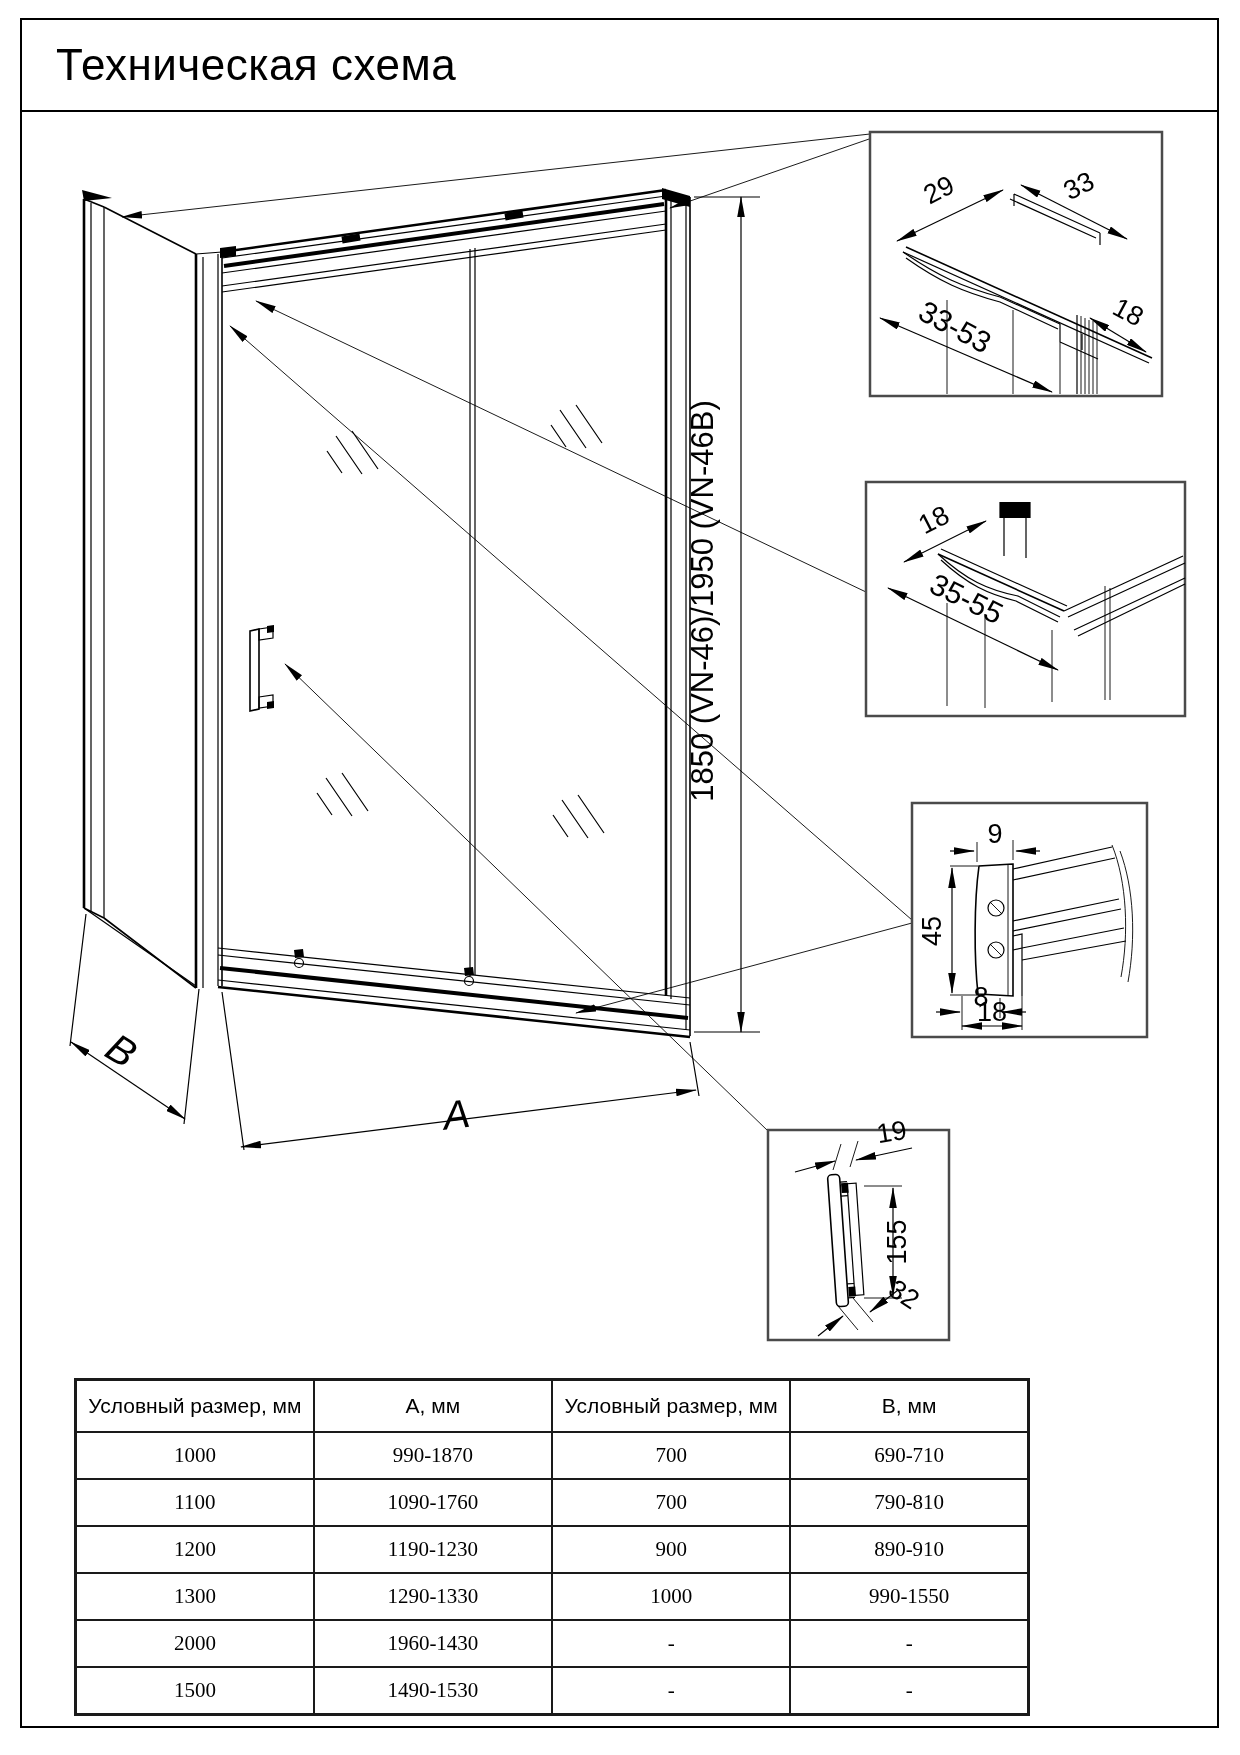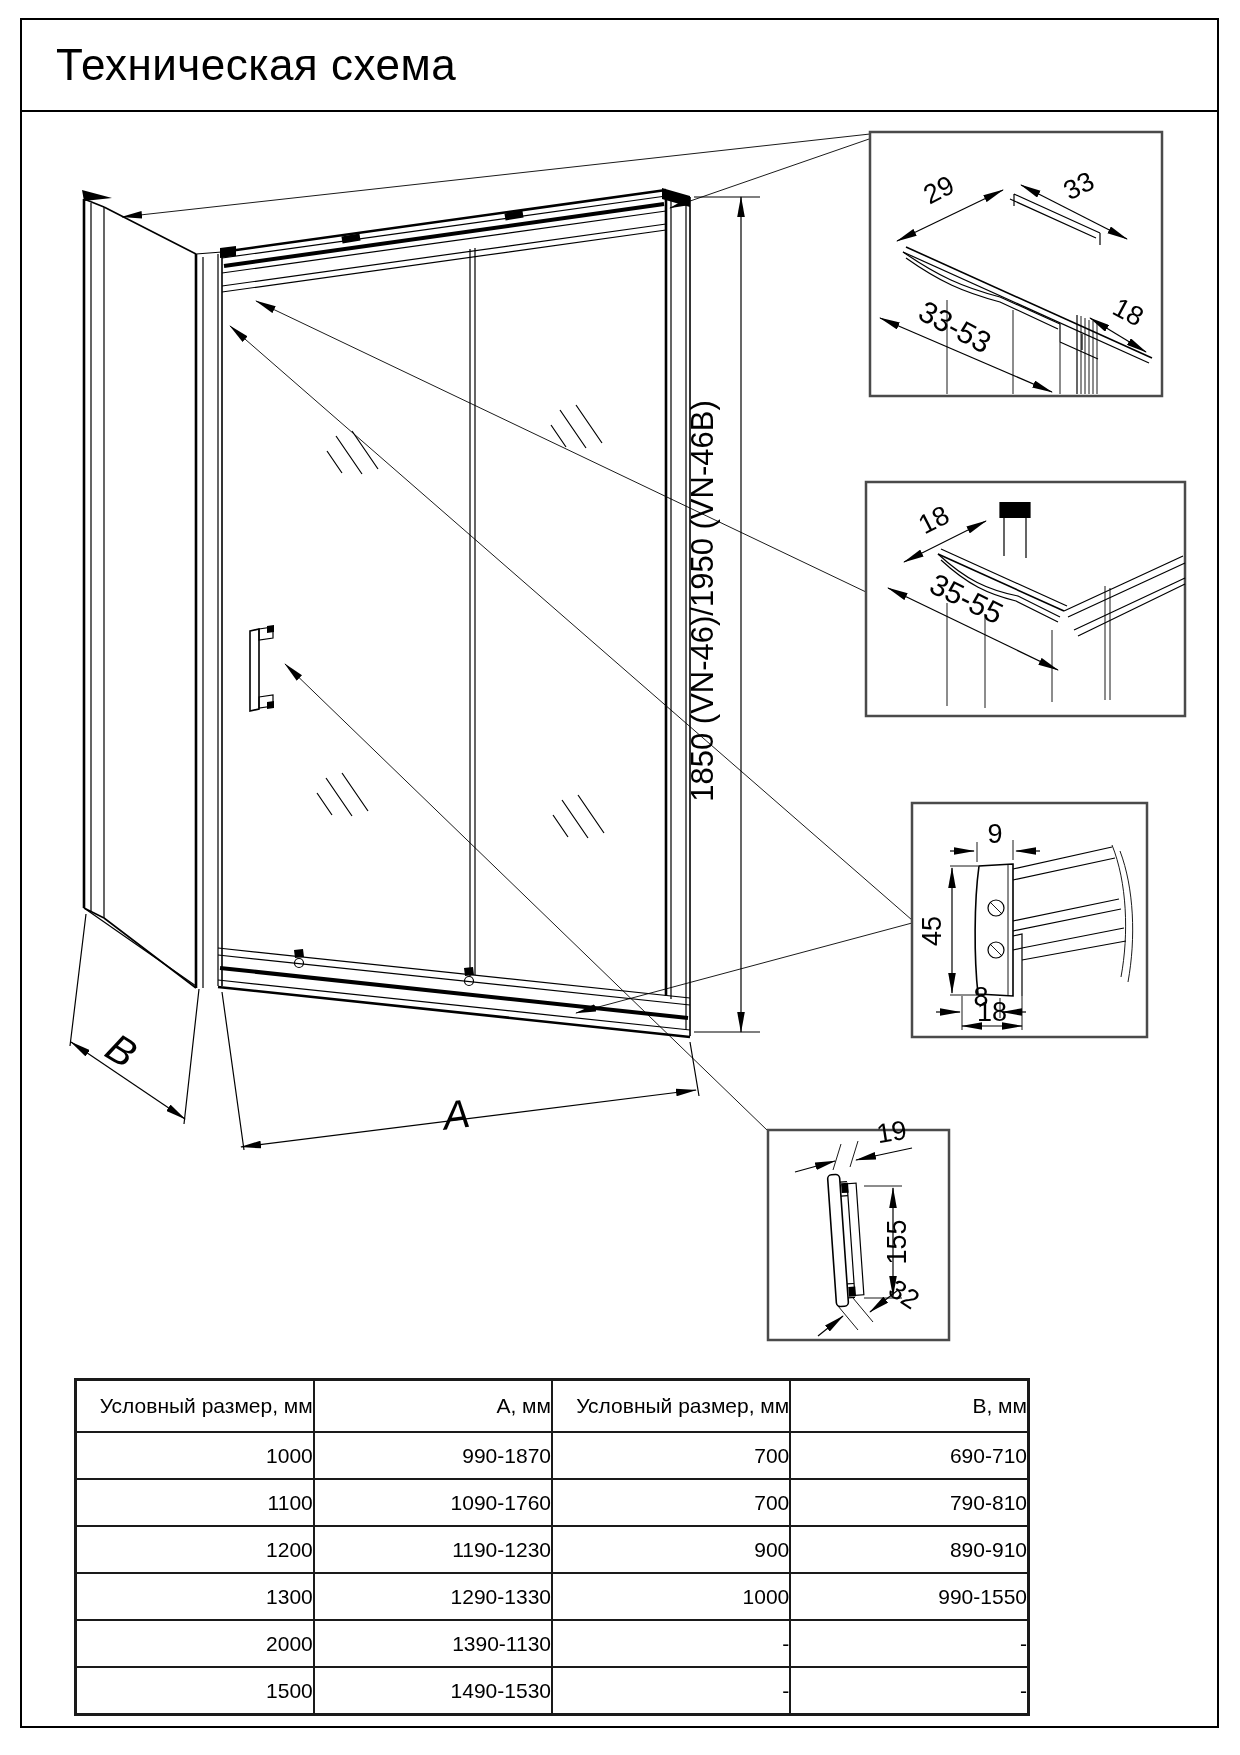--- a/index.html
+++ b/index.html
@@ -17,24 +17,24 @@
   .w25{stroke-width:2.6px;}
   .w4{stroke-width:4px;}
   .blk{fill:#000;stroke:none;}
   .clip{stroke:#000;stroke-width:7px;fill:none;}
   .dbox{fill:#fff;stroke:#4a4a4a;stroke-width:2.5px;}
   .dim{font-size:27px;}
   .dimL{font-size:30px;}
   .hdim{font-size:31px;}
   .ab{font-size:40px;font-style:italic;}
   table.size{position:absolute;left:74px;top:1378px;width:956px;border-collapse:collapse;table-layout:fixed;
-             font-size:21px;text-align:right;border:3px solid #1a1a1a;}
+             font-size:21px;text-align:center;border:3px solid #1a1a1a;}
   table.size th,table.size td{border:2px solid #1a1a1a;font-weight:400;padding:0;}
   table.size th{height:50px;}
-  table.size td{height:45px;}
+  table.size td{height:45px;font-family:Liberation Serif, serif;}
 </style>
 </head>
 <body>
 
 <div class="page">
   <div class="hdr">
     <span class="ttl">Техническая схема</span>
   </div>
 </div>
 
@@ -253,21 +253,21 @@
         <td>890-910</td>
       </tr>
       <tr>
         <td>1300</td>
         <td>1290-1330</td>
         <td>1000</td>
         <td>990-1550</td>
       </tr>
       <tr>
         <td>2000</td>
-        <td>1390-1130</td>
+        <td>1960-1430</td>
         <td>-</td>
         <td>-</td>
       </tr>
       <tr>
         <td>1500</td>
         <td>1490-1530</td>
         <td>-</td>
         <td>-</td>
       </tr>
     </tbody>

